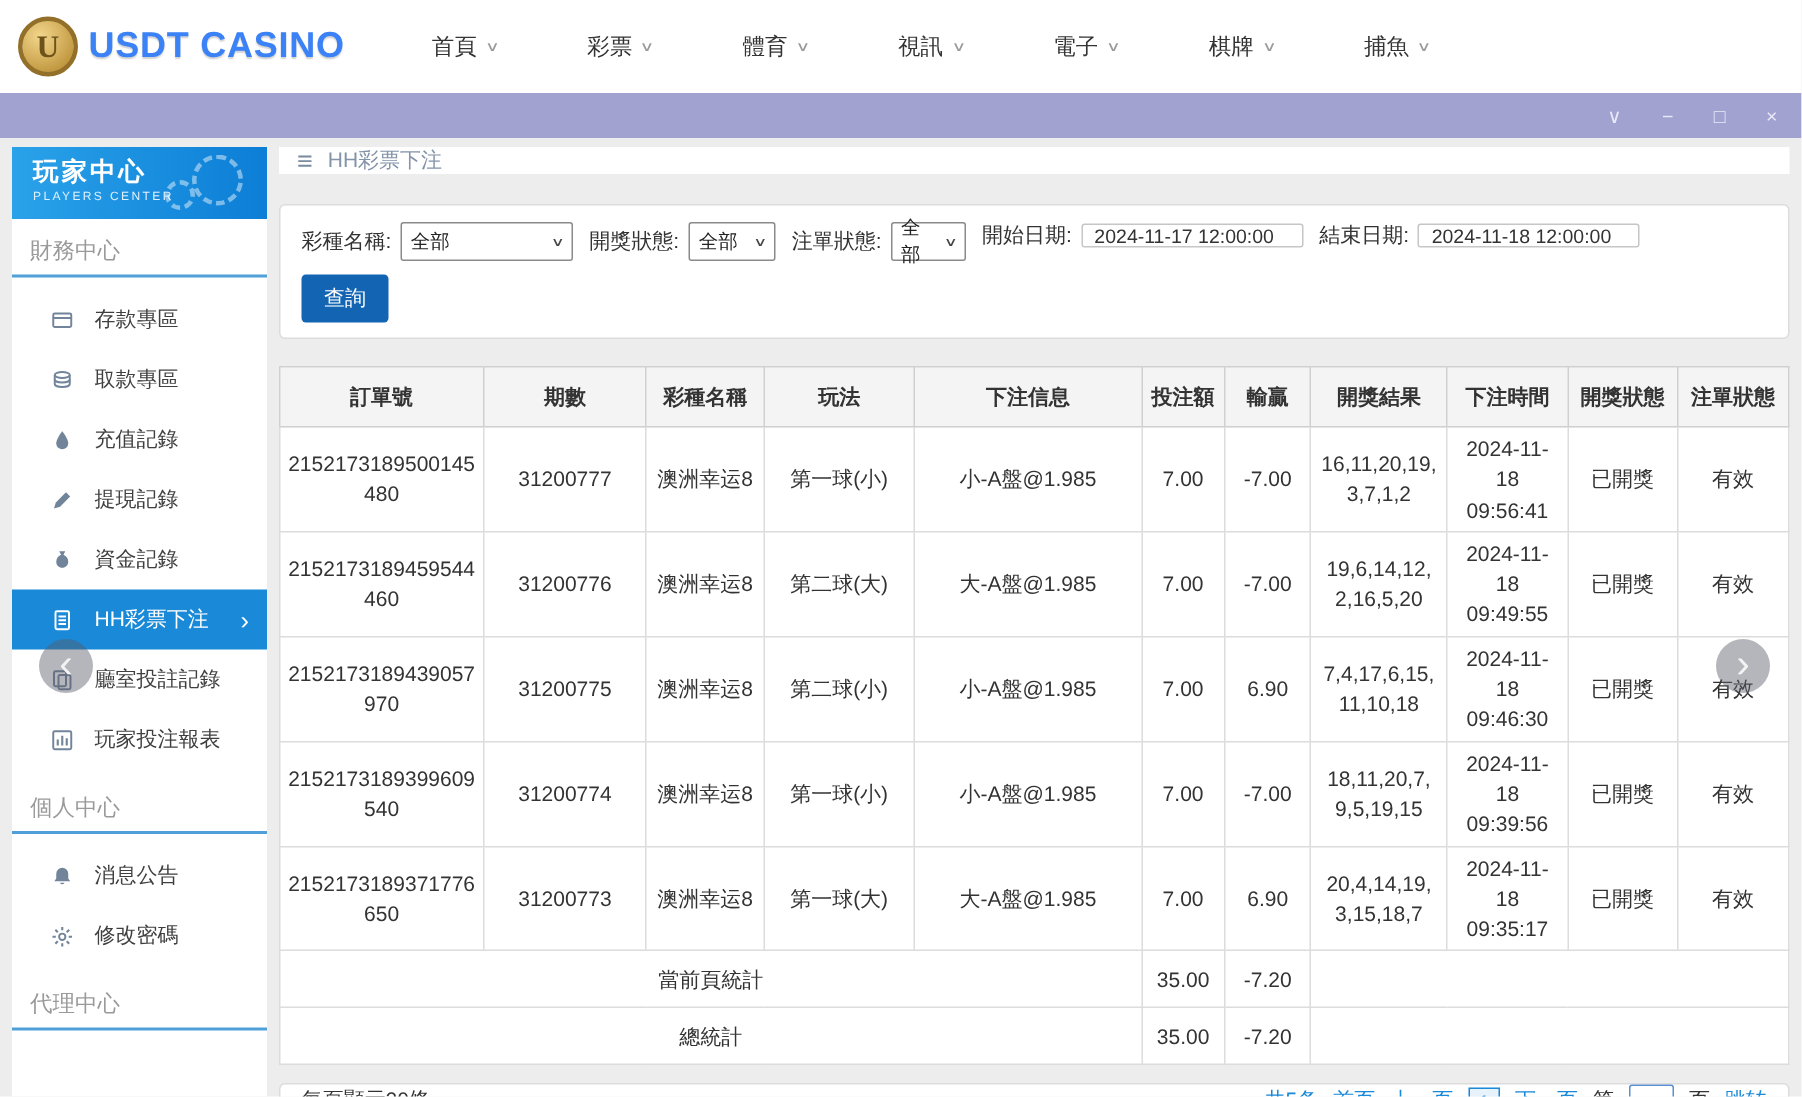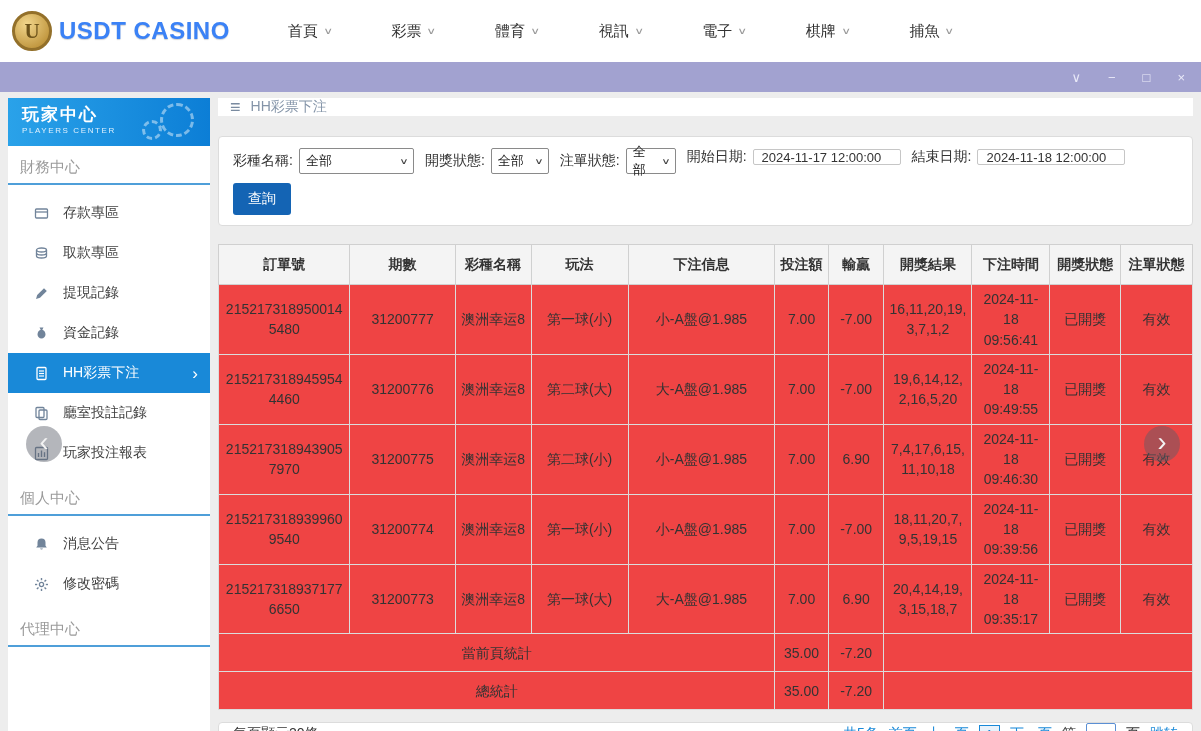--- a/index.html
+++ b/index.html
@@ -16,21 +16,21 @@
   .chev{font-size:9px;color:#9a9a9a;transform:scaleX(1.5);display:inline-block}
 
   
   .window-bar{height:30px;background:#a2a2d0;display:flex;align-items:center;justify-content:flex-end;gap:27px;padding-right:16px}
   .win-ctrl{color:#e9e9f8;font-size:13px;line-height:1;cursor:pointer}
 
   
   .app-body{display:flex;height:639px;padding:6px 8px 0;gap:8px}
 
   
-  .sidebar{width:202px;background:#fff;flex-shrink:0;overflow:hidden}
+  .sidebar{width:170px;background:#fff;flex-shrink:0;overflow:hidden}
   .sidebar-header{height:48px;background:linear-gradient(90deg,#2aa2e9,#0c7ed6);position:relative;overflow:hidden;padding:5px 0 0 14px;color:#fff}
   .sb-title{font-size:17px;font-weight:bold;letter-spacing:2px}
   .sb-sub{font-size:8px;letter-spacing:1.6px;color:#dff0fd}
   .chip{position:absolute;border-radius:50%;border:3px dashed rgba(255,255,255,.45)}
   .section-title{padding:12px 12px 6px;font-size:15px;color:#9a9a9a;border-bottom:2px solid #4f9fd9}
   .menu{padding:8px 0 4px}
   .menu-item{height:40px;display:flex;align-items:center;padding-left:26px;gap:14px;font-size:14px;color:#3f3f3f;cursor:pointer;position:relative}
   .menu-item .s-icon{color:#71849a;display:flex;width:15px;height:15px}
   .menu-item.active{background:#1989d8;color:#fff}
   .menu-item.active .s-icon{color:#fff}
@@ -44,21 +44,21 @@
   .filter-panel{margin-top:20px;background:#fff;border:1px solid #dcdcdc;border-radius:4px;padding:11px 14px 10px}
   .filter-row{display:flex;align-items:flex-start;font-size:14px;color:#333}
   .f-group{display:flex;align-items:center;gap:6px;margin-right:11px}
   .select{height:26px;border:1px solid #8a8a8a;border-radius:2px;background:#fff;display:flex;align-items:center;justify-content:space-between;padding:0 6px;font-size:13px;color:#222;cursor:pointer}
   .sel-arrow{font-size:8px;color:#444;margin-left:8px;transform:scaleX(1.6);display:inline-block}
   .w-lg{width:115px}.w-sm{width:58px}.w-xs{width:50px}
   .date-input{height:16px;width:148px;border:1px solid #c6c6c6;border-radius:2px;padding:0 8px;font-size:13px;color:#333;font-family:inherit}
   .query-btn{margin-top:9px;background:#1464b4;color:#fff;border:none;border-radius:3px;padding:7px 15px;font-size:14px;cursor:pointer;font-family:inherit}
 
   .table-wrap{margin-top:18px}
-  table{border-collapse:collapse;width:100%;table-layout:fixed;background:#ef4444;font-size:14px;color:#333}
+  table{border-collapse:collapse;width:100%;table-layout:fixed;background:#ffffff;font-size:14px;color:#333}
   th{background:#f4f4f4;border:1px solid #d0d0d0;height:40px;font-weight:bold;padding:2px;font-size:14px}
   td{border:1px solid #dcdcdc;text-align:center;vertical-align:middle;padding:4px 5px;height:57px;line-height:1.45}
   .summary-row td{height:38px}
   .break-all{word-break:break-all}
 
   .pagination{margin-top:12px;background:#fff;border:1px solid #dcdcdc;border-radius:4px;height:47px;display:flex;align-items:center;justify-content:space-between;padding:0 14px;font-size:14px;color:#333}
   .pag-right{display:flex;align-items:center;gap:10px}
   .pag-link{color:#1989d8;cursor:pointer}
   .pag-current{border:1px solid #1989d8;background:#e8f2fb;color:#1989d8;padding:1px 6px;font-size:13px;cursor:default}
   .jump-input{width:30px;height:22px;border:1px solid #5b8fd4;border-radius:2px;font-family:inherit;text-align:center}
@@ -139,20 +139,28 @@
       </div>
       <div class="menu-item">
         <span class="s-icon">
             <svg width="15" height="15" viewBox="0 0 15 15">
               <ellipse cx="7.5" cy="4" rx="5" ry="2" fill="none" stroke="currentColor" stroke-width="1.3"></ellipse>
               <path d="M2.5 4v6c0 1.1 2.2 2 5 2s5-.9 5-2V4" fill="none" stroke="currentColor" stroke-width="1.3"></path>
               <path d="M2.5 7c0 1.1 2.2 2 5 2s5-.9 5-2" fill="none" stroke="currentColor" stroke-width="1.3"></path>
             </svg>
           </span>
         <span>取款專區</span>
+      </div>
+      <div class="menu-item">
+        <span class="s-icon">
+            <svg width="15" height="15" viewBox="0 0 15 15">
+              <path d="M7.5 1.5C7.5 1.5 3.5 6.5 3.5 9.5a4 4 0 0 0 8 0C11.5 6.5 7.5 1.5 7.5 1.5z" fill="currentColor"></path>
+            </svg>
+          </span>
+        <span>充值記錄</span>
       </div>
       <div class="menu-item">
         <span class="s-icon">
             <svg width="15" height="15" viewBox="0 0 15 15">
               <path d="M2 13l1.2-4L10 2.2 12.8 5 6 11.8 2 13z" fill="currentColor"></path>
             </svg>
           </span>
         <span>提現記錄</span>
       </div>
       <div class="menu-item">

